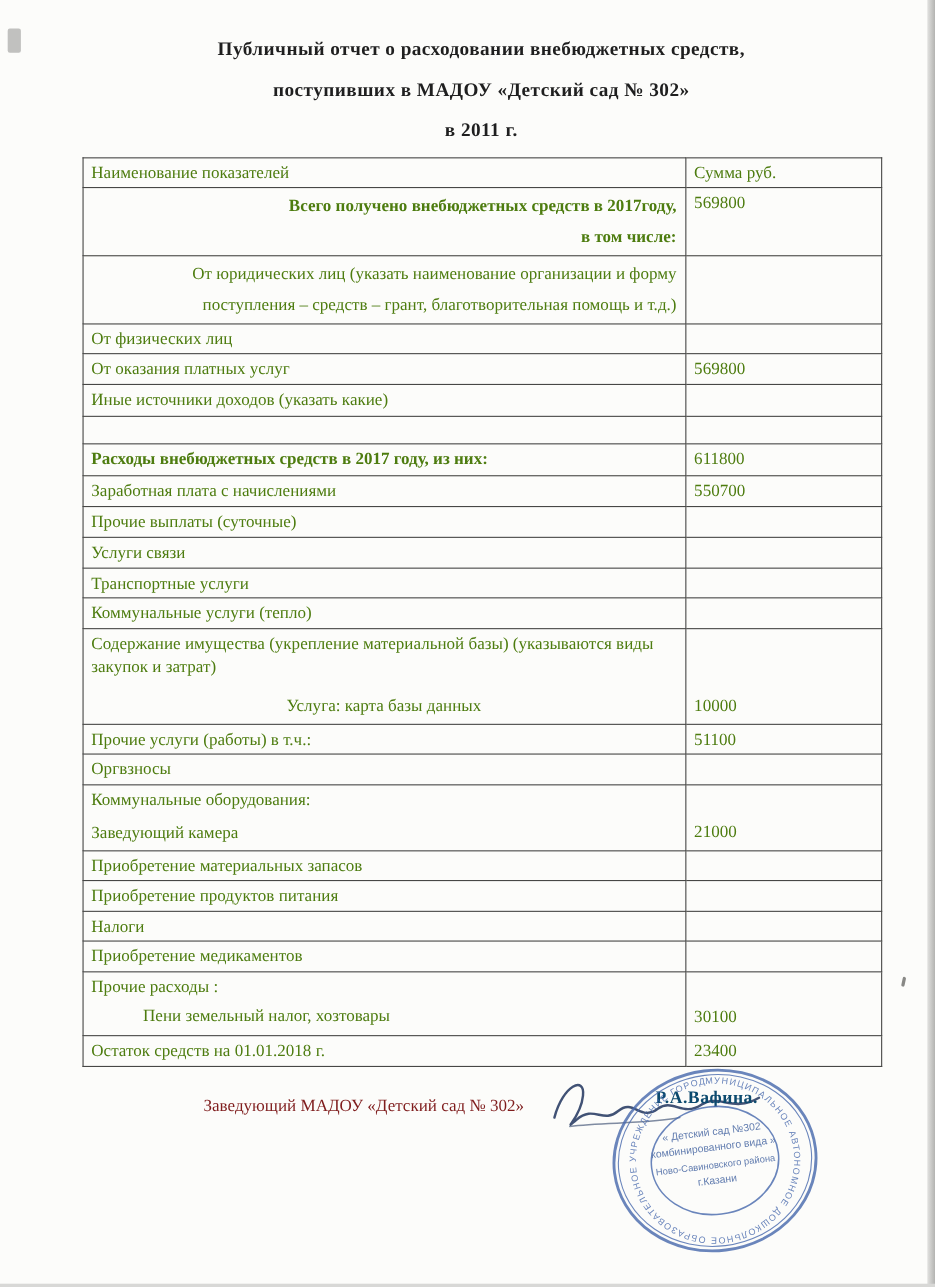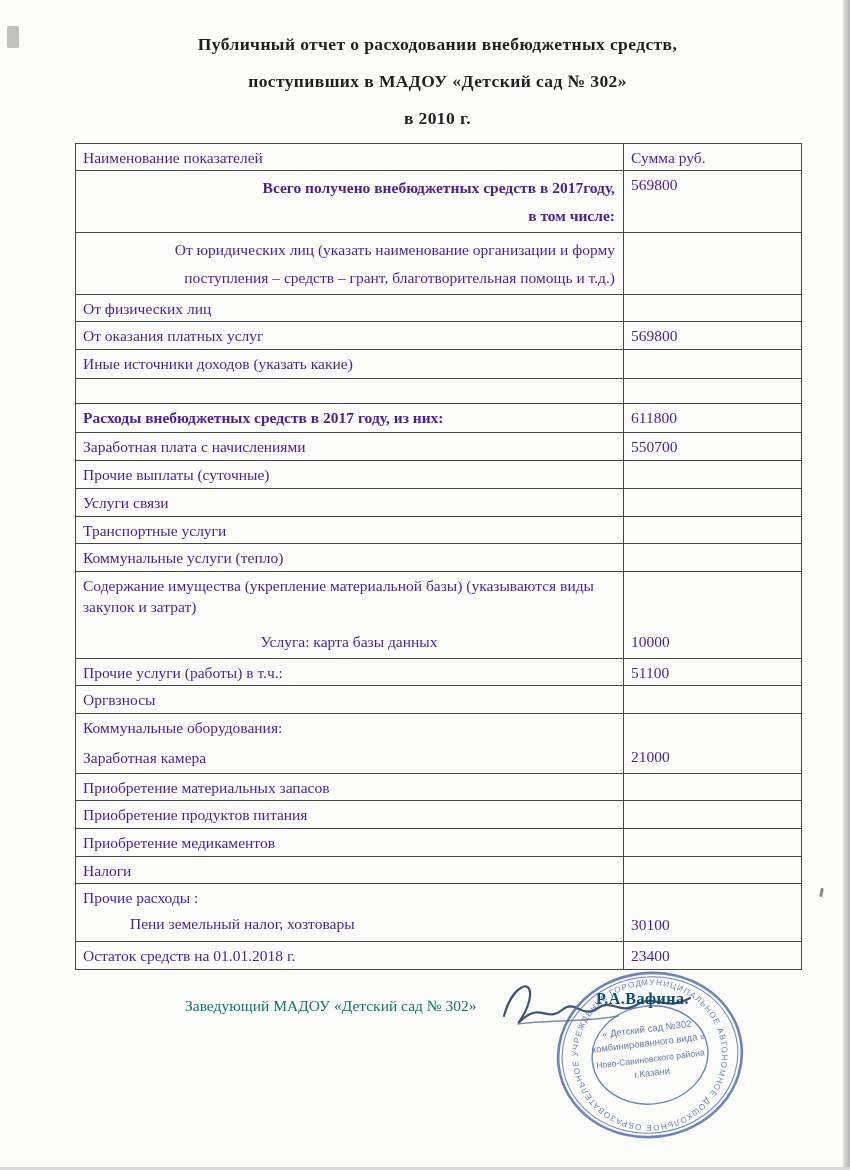--- a/index.html
+++ b/index.html
@@ -45,59 +45,59 @@
     margin-left: 75px;
     width: 726px;
     table-layout: fixed;
   }
   table.report td {
     border: 1px solid #474745;
     vertical-align: top;
     padding: 3px 8px 2px 7px;
     font-size: 15.5px;
     line-height: 21px;
-    color: #4c1d95;
+    color: #4d7c0f;
   }
   .c-name { width: 548px; }
   .c-val  { width: 178px; }
   tr.bold .c-name div { font-weight: bold; }
   tr.lh-wide .c-name div { line-height: 28px; text-align: right; }
   tr.val-bottom .c-val { vertical-align: bottom; padding-bottom: 6px; }
   .gap14 { margin-top: 14px; text-align: center; }
   .gap8  { margin-top: 9px; }
   .gap4  { margin-top: 5px; margin-left: 47px; }
   .footer {
     position: relative;
     height: 205px;
     margin-top: 0;
   }
   .sig-label {
     position: absolute; left: 185px; top: 27px;
-    font-size: 15.5px; color: #0f766e;
+    font-size: 15.5px; color: #7f1d1d;
   }
   .signer {
     position: absolute; left: 596px; top: 20px;
     font-size: 16px; font-weight: bold; color: #0c4a6e;
     letter-spacing: .5px;
   }
   .signature-svg { position: absolute; left: 498px; top: 6px; }
   .stamp-svg { position: absolute; left: 545px; top: -10px; }
 </style>
 </head>
 <body>
 
 <div class="page">
 
   <div class="corner-mark"></div>
   <div class="tick-mark"></div>
 
   <div class="title">
     <div>Публичный отчет о расходовании внебюджетных средств,</div>
     <div>поступивших в МАДОУ «Детский сад № 302»</div>
-    <div>в 2010 г.</div>
+    <div>в 2011 г.</div>
   </div>
 
   <table class="report">
     <tbody>
       <tr style="height:27px">
         <td class="c-name">
             <div>Наименование показателей</div>
           </td>
         <td class="c-val">
             <div>Сумма руб.</div>
@@ -222,21 +222,21 @@
         <td class="c-name">
             <div>Оргвзносы</div>
           </td>
         <td class="c-val">
             <div></div>
           </td>
       </tr>
       <tr class="val-bottom" style="height:60px">
         <td class="c-name">
           <div>Коммунальные оборудования:</div>
-          <div class="gap8">Заработная камера</div>
+          <div class="gap8">Заведующий камера</div>
         </td>
         <td class="c-val">
             <div>21000</div>
           </td>
       </tr>
       <tr style="height:27px">
         <td class="c-name">
             <div>Приобретение материальных запасов</div>
           </td>
         <td class="c-val">
@@ -244,31 +244,31 @@
           </td>
       </tr>
       <tr style="height:28px">
         <td class="c-name">
             <div>Приобретение продуктов питания</div>
           </td>
         <td class="c-val">
             <div></div>
           </td>
       </tr>
+      <tr style="height:27px">
+        <td class="c-name">
+            <div>Налоги</div>
+          </td>
+        <td class="c-val">
+            <div></div>
+          </td>
+      </tr>
       <tr style="height:28px">
         <td class="c-name">
             <div>Приобретение медикаментов</div>
-          </td>
-        <td class="c-val">
-            <div></div>
-          </td>
-      </tr>
-      <tr style="height:27px">
-        <td class="c-name">
-            <div>Налоги</div>
           </td>
         <td class="c-val">
             <div></div>
           </td>
       </tr>
       <tr class="val-bottom" style="height:58px">
         <td class="c-name">
           <div>Прочие расходы :</div>
           <div class="gap4">Пени земельный налог,  хозтовары</div>
         </td>

